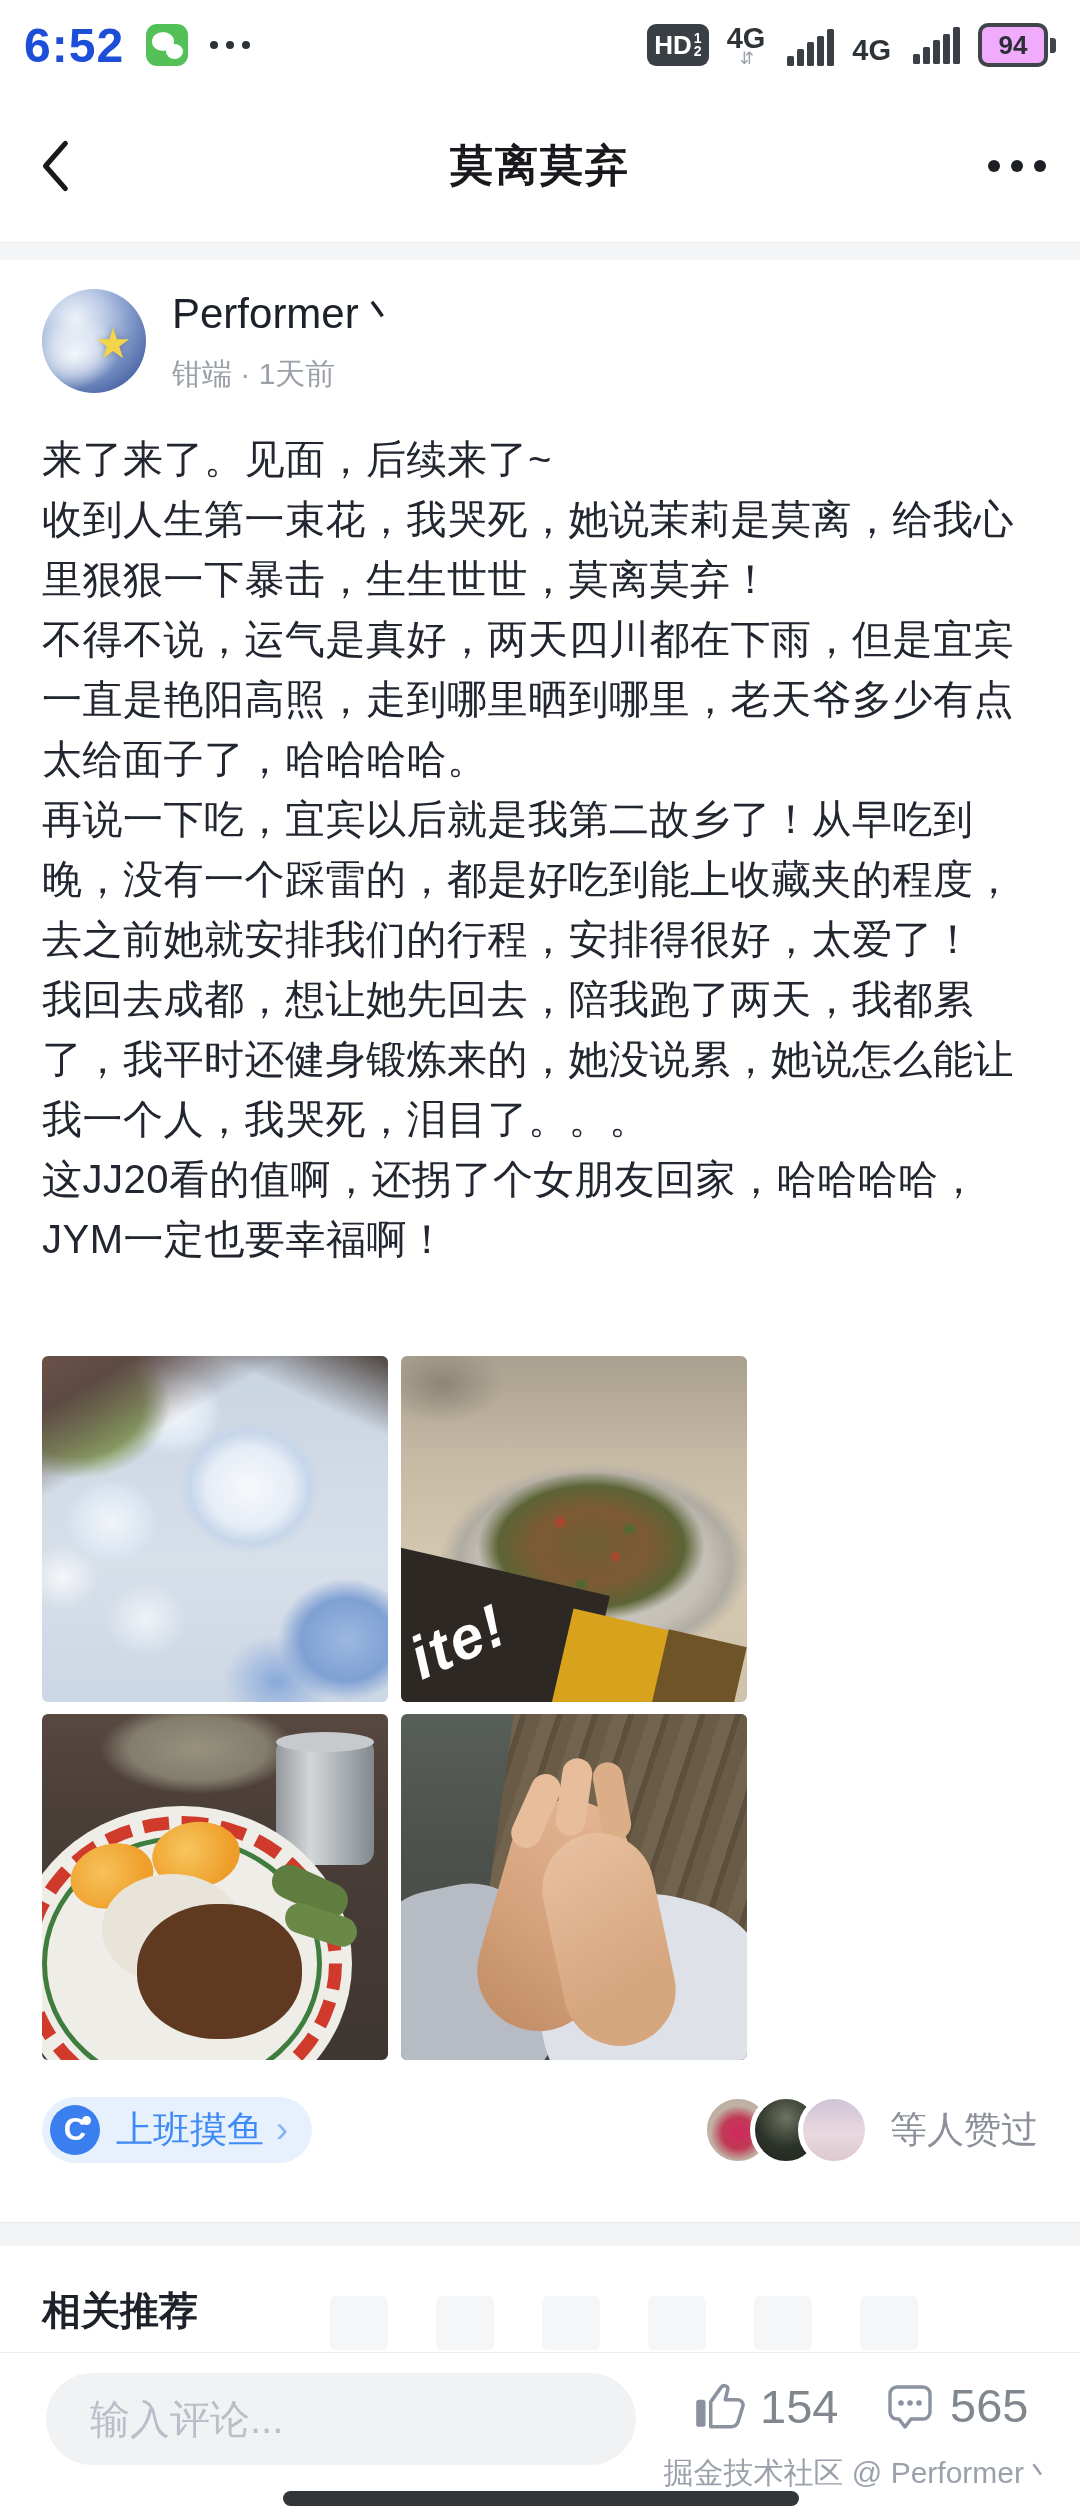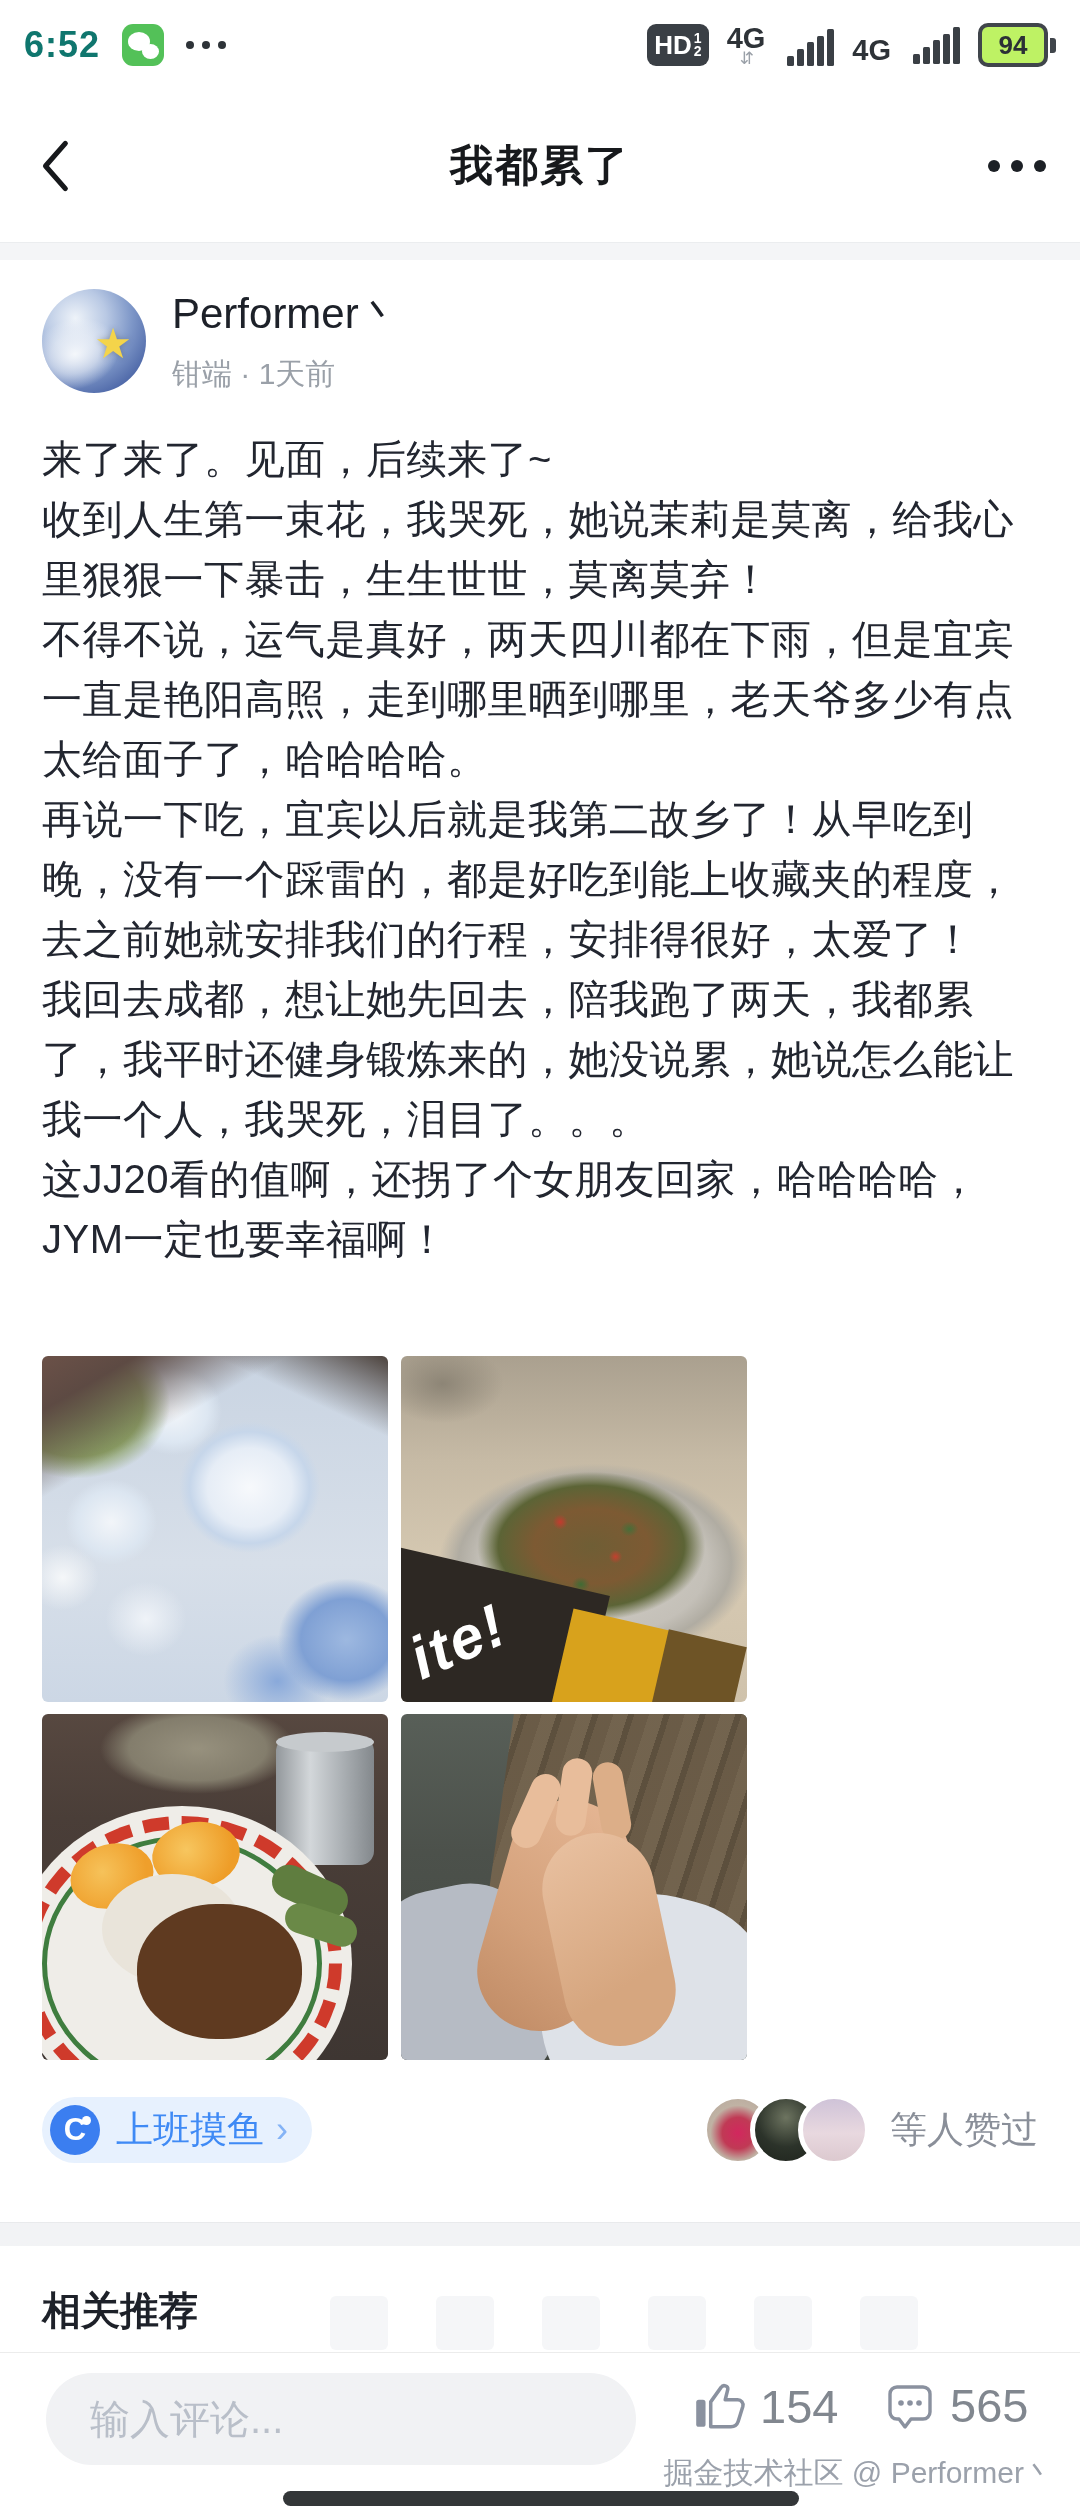--- a/index.html
+++ b/index.html
@@ -2,40 +2,40 @@
 <html><head>
 <meta charset="utf-8">
 <style>
   html,body{margin:0;padding:0;background:#fff;}
   body{font-family:"Liberation Sans","DejaVu Sans",sans-serif;-webkit-font-smoothing:antialiased;}
   #screen{position:relative;width:1080px;height:2520px;background:#ffffff;overflow:hidden;}
 
   
   .status-bar{position:absolute;top:0;left:0;right:0;height:90px;display:flex;align-items:center;justify-content:space-between;padding:0 24px;box-sizing:border-box;}
   .sb-left{display:flex;align-items:center;gap:22px;}
-  .sb-time{font-size:36px;font-weight:600;color:#0f766e;letter-spacing:1px;}
+  .sb-time{font-size:48px;font-weight:600;color:#1d4ed8;letter-spacing:1px;}
   .wechat-ic{width:42px;height:42px;border-radius:11px;background:#53c158;position:relative;}
   .wechat-ic i{position:absolute;background:#fff;border-radius:50%;}
   .wechat-ic i.b1{width:22px;height:19px;left:6px;top:8px;}
   .wechat-ic i.b2{width:17px;height:15px;right:5px;bottom:7px;}
   .hdots{display:flex;gap:8px;align-items:center;}
   .hdots i{width:8px;height:8px;border-radius:50%;background:#2e3338;}
   .sb-right{display:flex;align-items:center;gap:18px;}
   .hd-badge{background:#3a3f45;color:#fff;border-radius:9px;height:42px;display:flex;align-items:center;padding:0 7px;gap:2px;}
   .hd-badge .hd{font-size:26px;font-weight:700;}
   .hd-frac{display:flex;flex-direction:column;line-height:13px;font-size:14px;font-weight:700;align-items:center;}
   .net{display:flex;align-items:flex-end;gap:20px;}
   .net-lbl{display:flex;flex-direction:column;align-items:center;margin-right:2px;}
   .net-lbl .g{font-size:29px;font-weight:700;color:#2e3338;line-height:28px;}
   .net-lbl .ar{font-size:17px;color:#9aa0a8;line-height:14px;letter-spacing:-2px;}
   .bars{display:flex;align-items:flex-end;gap:3px;}
   .bars i{width:7px;background:#3a3f45;border-radius:1.5px;display:block;}
   .bars i:nth-child(1){height:10px}.bars i:nth-child(2){height:17px}.bars i:nth-child(3){height:24px}.bars i:nth-child(4){height:30px}.bars i:nth-child(5){height:37px}
   .battery{display:flex;align-items:center;}
-  .bat-body{width:62px;height:36px;border:4px solid #40454b;border-radius:10px;background:#bef264;display:flex;align-items:center;justify-content:center;}
+  .bat-body{width:62px;height:36px;border:4px solid #40454b;border-radius:10px;background:#f0abfc;display:flex;align-items:center;justify-content:center;}
   .bat-body span{font-size:26px;font-weight:600;color:#2c3036;}
   .bat-nub{width:6px;height:15px;background:#40454b;border-radius:0 3px 3px 0;margin-left:2px;}
 
   
   .nav{position:absolute;top:90px;left:0;right:0;height:152px;}
   .back-btn{position:absolute;left:24px;top:34px;width:60px;height:84px;display:flex;align-items:center;justify-content:center;}
   .nav-title{position:absolute;left:0;right:0;top:0;height:100%;display:flex;align-items:center;justify-content:center;font-size:43px;font-weight:700;color:#17191c;letter-spacing:2px;}
   .nav-more{position:absolute;right:34px;top:0;height:100%;display:flex;align-items:center;gap:11px;}
   .nav-more i{width:12px;height:12px;border-radius:50%;background:#1c2025;}
   .band1{position:absolute;top:242px;left:0;right:0;height:18px;background:#f4f5f7;border-top:1px solid #ebedef;}
@@ -207,21 +207,21 @@
       </span>
     </div>
   </div>
 
   <div class="nav">
     <div class="back-btn">
       <svg width="34" height="58" viewBox="0 0 24 40">
           <path d="M20 4 L6 20 L20 36" stroke="#17191c" stroke-width="3.6" fill="none" stroke-linecap="round" stroke-linejoin="round"></path>
         </svg>
     </div>
-    <div class="nav-title">我都累了</div>
+    <div class="nav-title">莫离莫弃</div>
     <div class="nav-more">
         <i></i>
         <i></i>
         <i></i>
       </div>
   </div>
   <div class="band1"></div>
 
   <div class="card">
     <div class="author-row">

